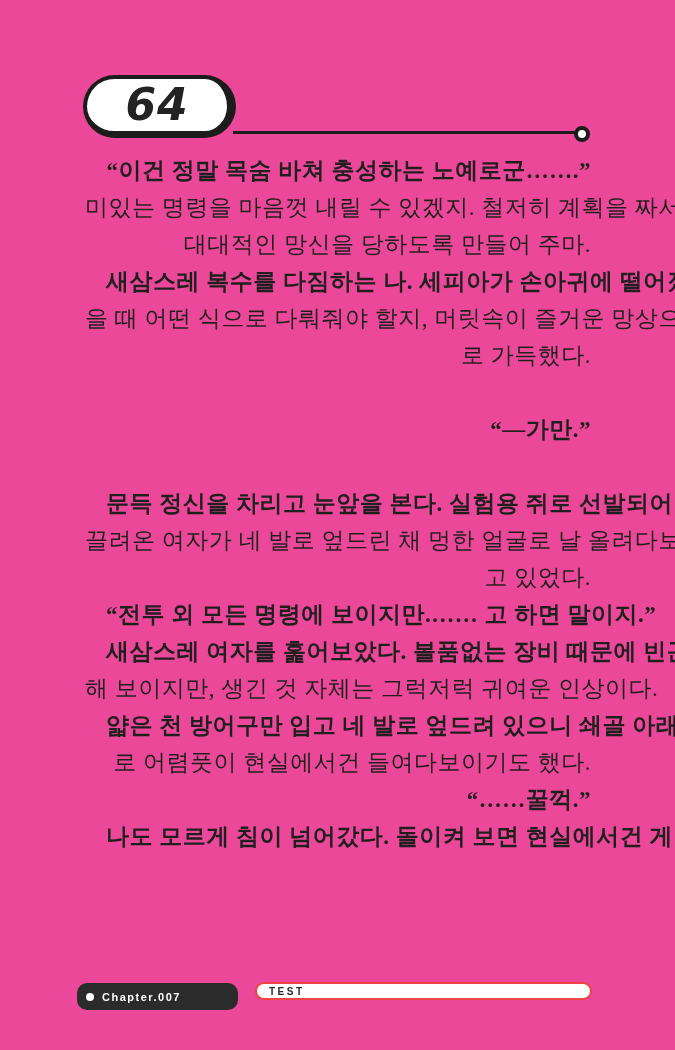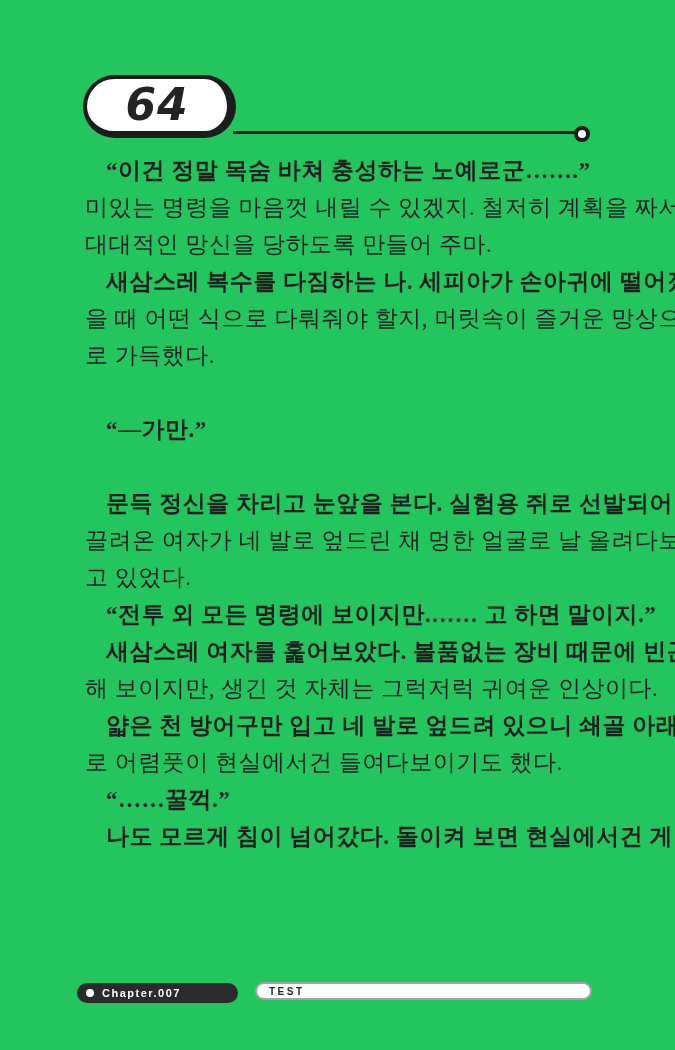--- a/index.html
+++ b/index.html
@@ -1,23 +1,24 @@
 <!DOCTYPE html>
 <html><head>
 <meta charset="utf-8">
 <style>
   html, body { margin: 0; padding: 0; background: #e8e8e8; }
   .page {
     position: relative;
     width: 675px;
     height: 1050px;
-    background: #22c55e;
+    background: #ec4899;
     overflow: hidden;
     font-family: "Liberation Serif", "DejaVu Serif", serif;
     color: #1f1f1f;
+    text-align: right;
   }
 
   
   .badge {
     position: absolute;
     left: 83px; top: 75px;
     width: 140px; height: 52px;
     border: 4px solid #1c1c1c;
     border-right-width: 9px;
     border-bottom-width: 7px;
@@ -62,21 +63,21 @@
     letter-spacing: 0.5px;
     white-space: nowrap;
   }
   .line.indent { padding-left: 21px; font-weight: bold; }
   .line.blank { height: 37px; }
 
   
   .chapter-pill {
     position: absolute;
     left: 77px; top: 983px;
-    width: 161px; height: 20px;
+    width: 161px; height: 27px;
     background: #2b2b2b;
     border-radius: 10px;
     display: flex; align-items: center;
     font-family: "Liberation Sans", sans-serif;
   }
   .chapter-dot {
     width: 8px; height: 8px;
     border-radius: 50%;
     background: #ffffff;
     margin-left: 9px;
@@ -87,21 +88,21 @@
     font-size: 11px;
     font-weight: 700;
     letter-spacing: 1.5px;
     margin-left: 8px;
     transform: translateY(-0.5px);
   }
   .title-box {
     position: absolute;
     left: 255px; top: 982px;
     width: 333px; height: 14px;
-    border: 2px solid #a3a3a3;
+    border: 2px solid #ef4444;
     border-radius: 9px;
     background: #ffffff;
     display: flex; align-items: center;
     font-family: "Liberation Sans", sans-serif;
   }
   .title-label {
     color: #2a2a2a;
     font-size: 10px;
     font-weight: 600;
     letter-spacing: 2.5px;

